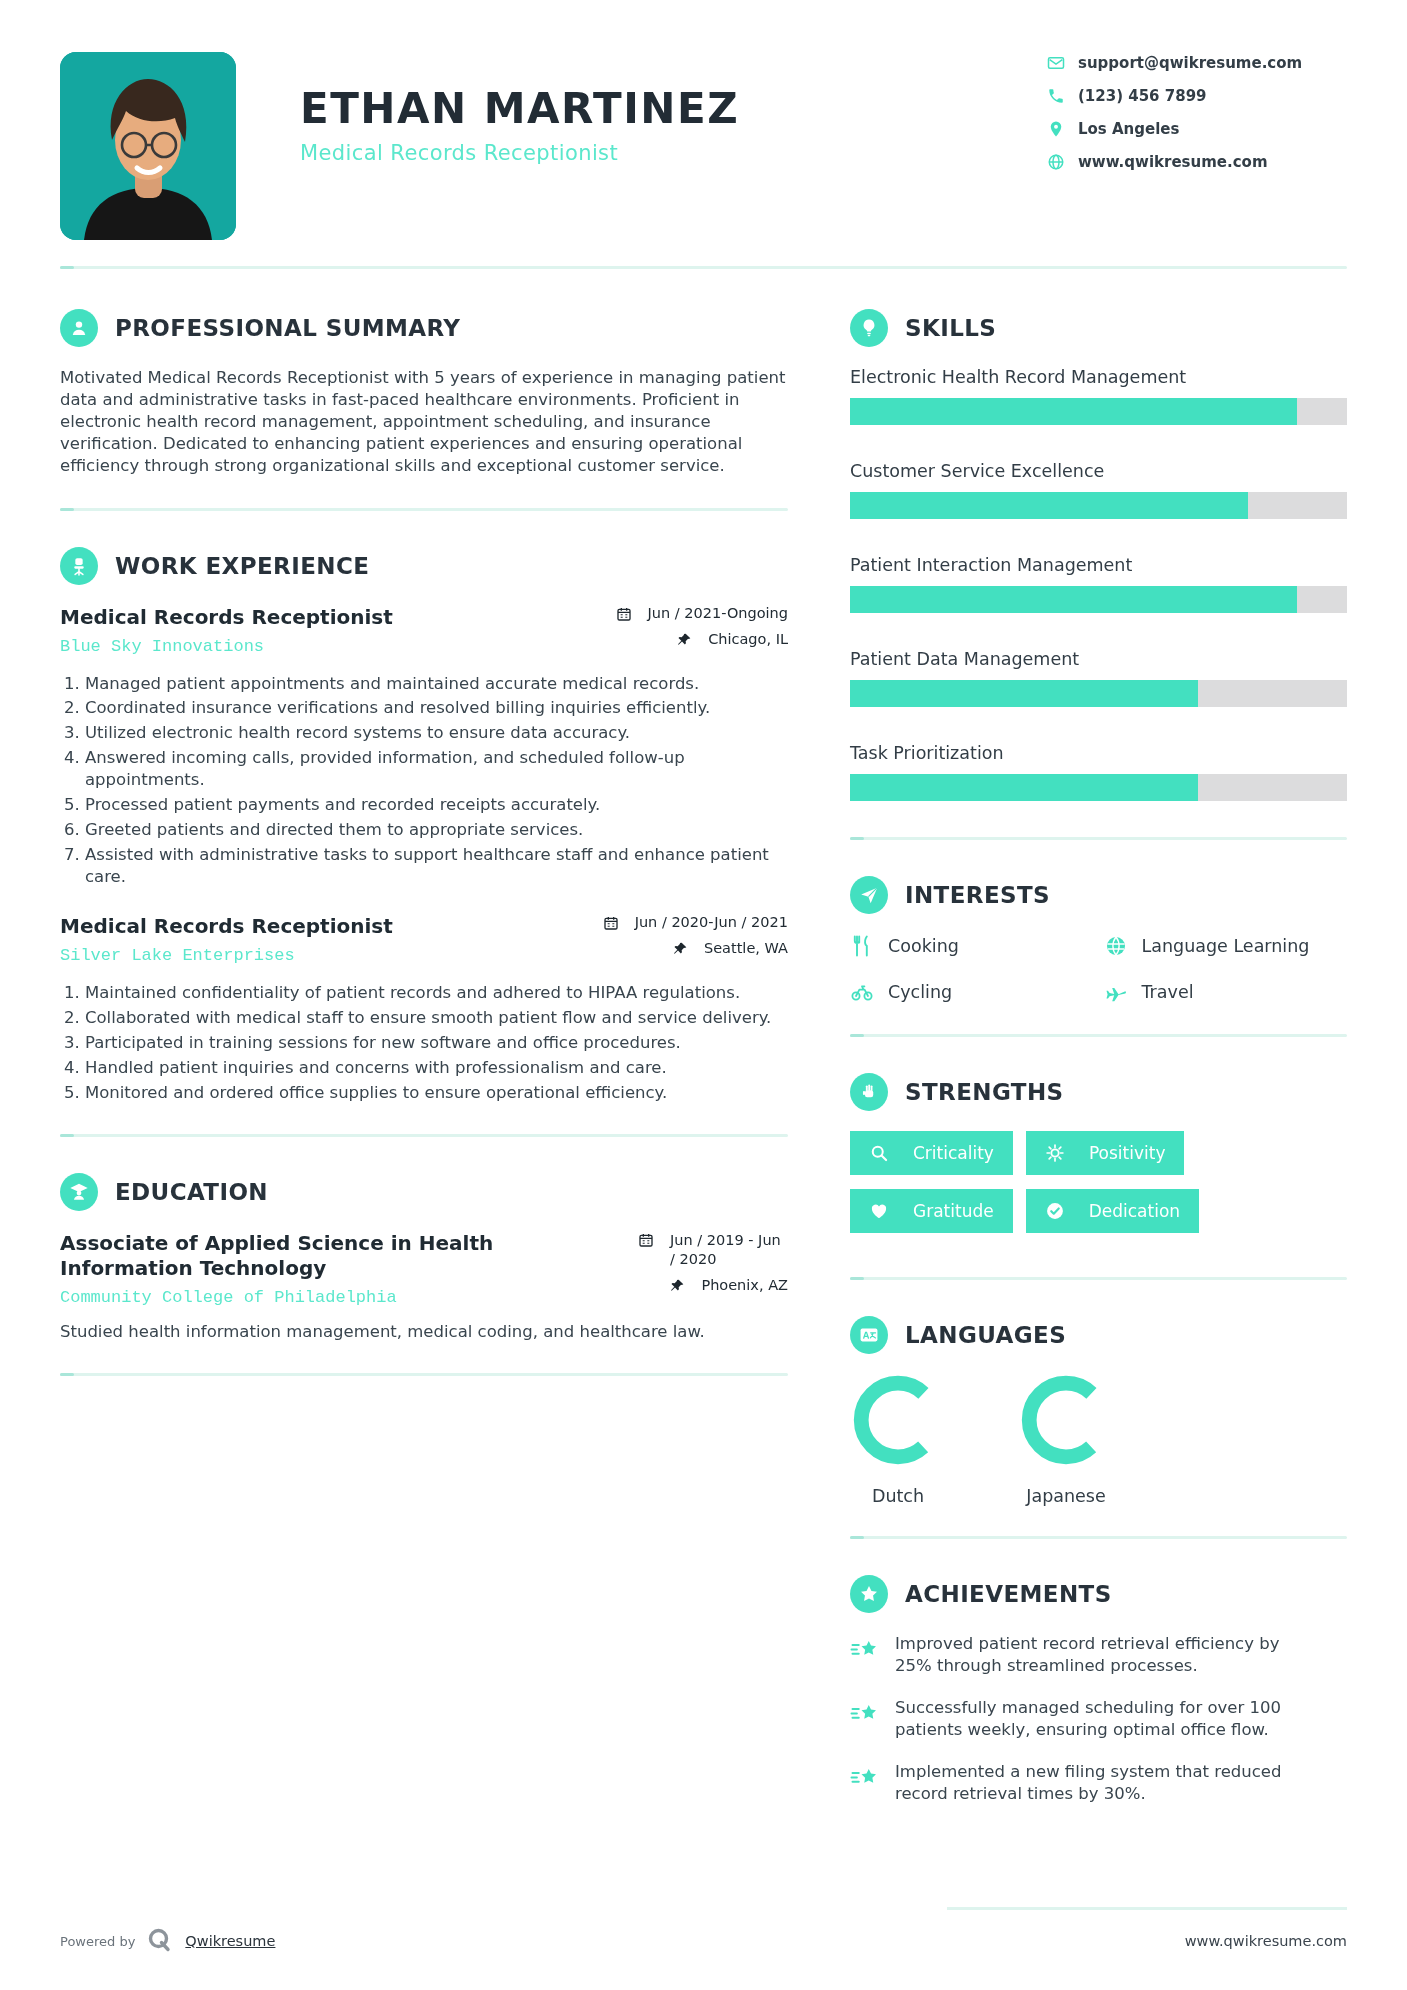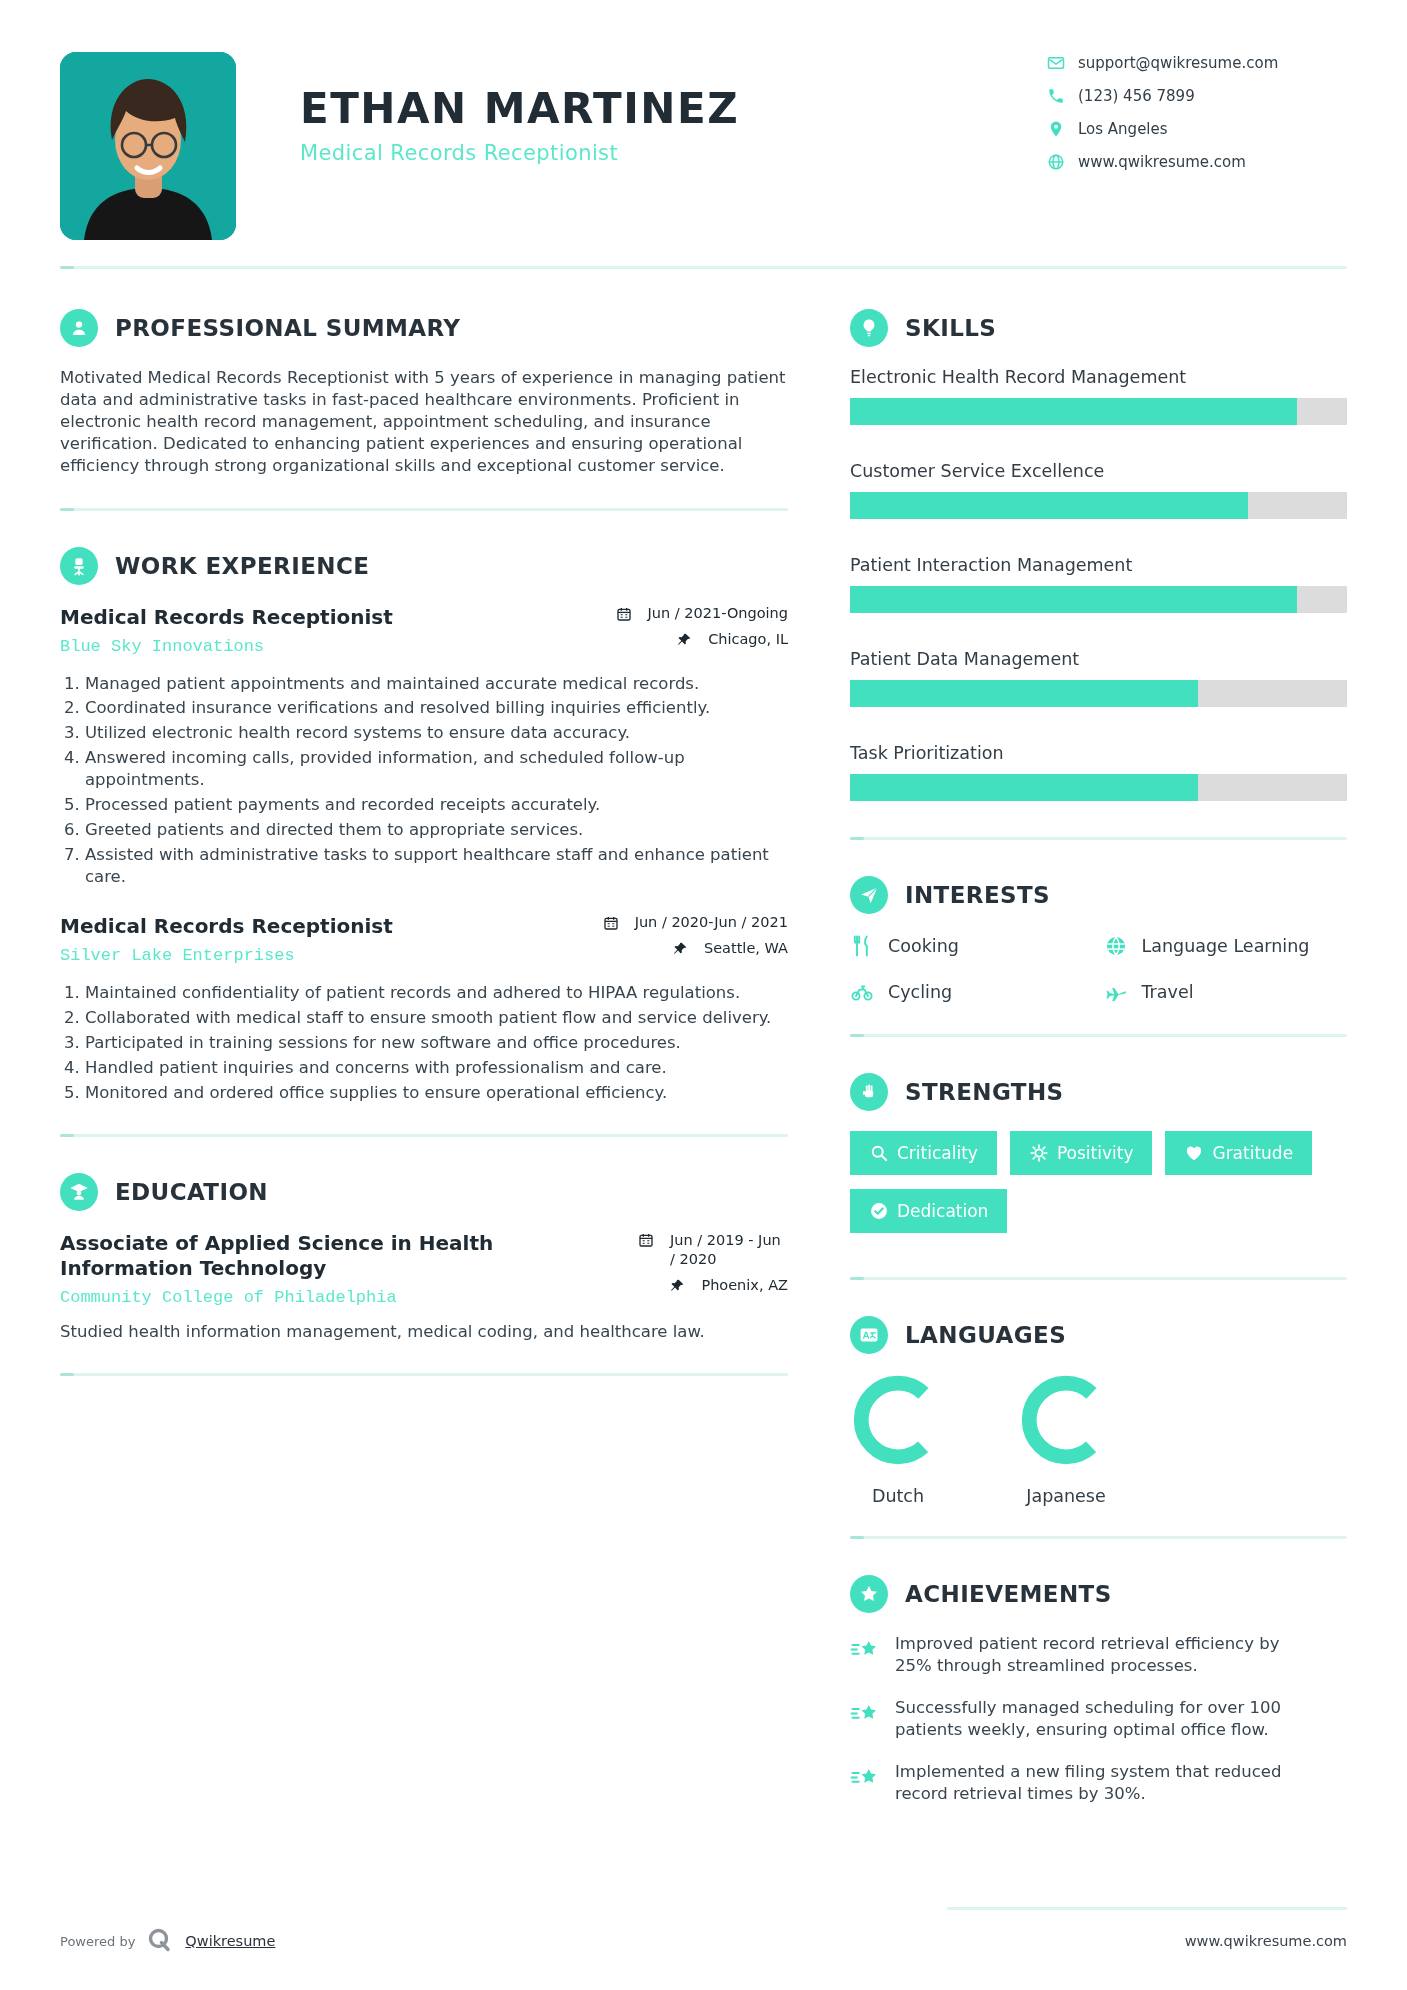--- a/index.html
+++ b/index.html
@@ -16,21 +16,21 @@
   }
   .page{width:1407px;min-height:1990px;padding:52px 60px 34px 60px;display:flex;flex-direction:column;}
   
   .header{display:flex;align-items:flex-start;}
   .photo{width:176px;height:188px;border-radius:16px;overflow:hidden;background:var(--accent-dark);flex:0 0 auto;}
   .photo svg{display:block;width:100%;height:100%;}
   .identity{margin-left:64px;margin-top:32px;}
   .identity h1{font-size:42px;font-weight:bold;color:#222C35;letter-spacing:1.5px;}
   .subtitle{font-size:21px;color:var(--accent-soft);margin-top:8px;letter-spacing:.4px;}
   .contact{list-style:none;margin-left:auto;margin-top:2px;min-width:300px;}
-  .contact li{display:flex;align-items:flex-start;gap:13px;margin-bottom:15px;font-size:15px;color:#333E47;}
+  .contact li{display:flex;align-items:flex-start;gap:13px;margin-bottom:15px;font-size:15px;color:#333E47;font-weight:bold;}
   .cicon{width:18px;height:18px;color:var(--accent);flex:0 0 auto;display:inline-flex;}
   .cicon svg{width:100%;height:100%;}
   
   .divider{height:3px;background:var(--divider);position:relative;border-radius:2px;}
   .divider::before{content:"";position:absolute;left:0;top:0;width:14px;height:100%;background:#A9E6D9;border-radius:2px;}
   .divider.full{margin:26px 0 0 0;}
   .col-left .divider,.col-right .divider{margin:30px 0 36px 0;}
   
   .columns{display:grid;grid-template-columns:728px 1fr;column-gap:62px;margin-top:40px;flex:1 0 auto;align-items:start;}
   
@@ -59,21 +59,21 @@
   .skill-name{font-size:17.5px;color:#323D46;margin-bottom:11px;}
   .bar{height:27px;background:var(--track);width:100%;}
   .fill{height:100%;background:var(--accent);}
   
   .interests-grid{display:grid;grid-template-columns:1fr 1fr;row-gap:22px;column-gap:10px;margin-top:6px;}
   .interest{display:flex;align-items:center;gap:14px;font-size:17.5px;color:#323D46;}
   .iicon{width:24px;height:24px;color:var(--accent);display:inline-flex;flex:0 0 auto;}
   .iicon svg{width:100%;height:100%;}
   
   .badges{display:flex;flex-wrap:wrap;margin-top:4px;}
-  .badge{display:inline-flex;align-items:center;gap:8px;background:var(--accent);color:#fff;
+  .badge{display:inline-flex;align-items:center;gap:24px;background:var(--accent);color:#fff;
          font-size:17px;padding:12px 19px;margin:0 13px 14px 0;}
   .bicon{width:20px;height:20px;display:inline-flex;flex:0 0 auto;}
   .bicon svg{width:100%;height:100%;}
   
   .langs{display:flex;gap:72px;margin-top:10px;}
   .lang{display:flex;flex-direction:column;align-items:center;width:96px;}
   .ring{width:92px;height:92px;}
   .ring-arc{fill:none;stroke:var(--accent);stroke-width:16;}
   .lang-label{margin-top:20px;font-size:17.5px;color:#323D46;}
   

